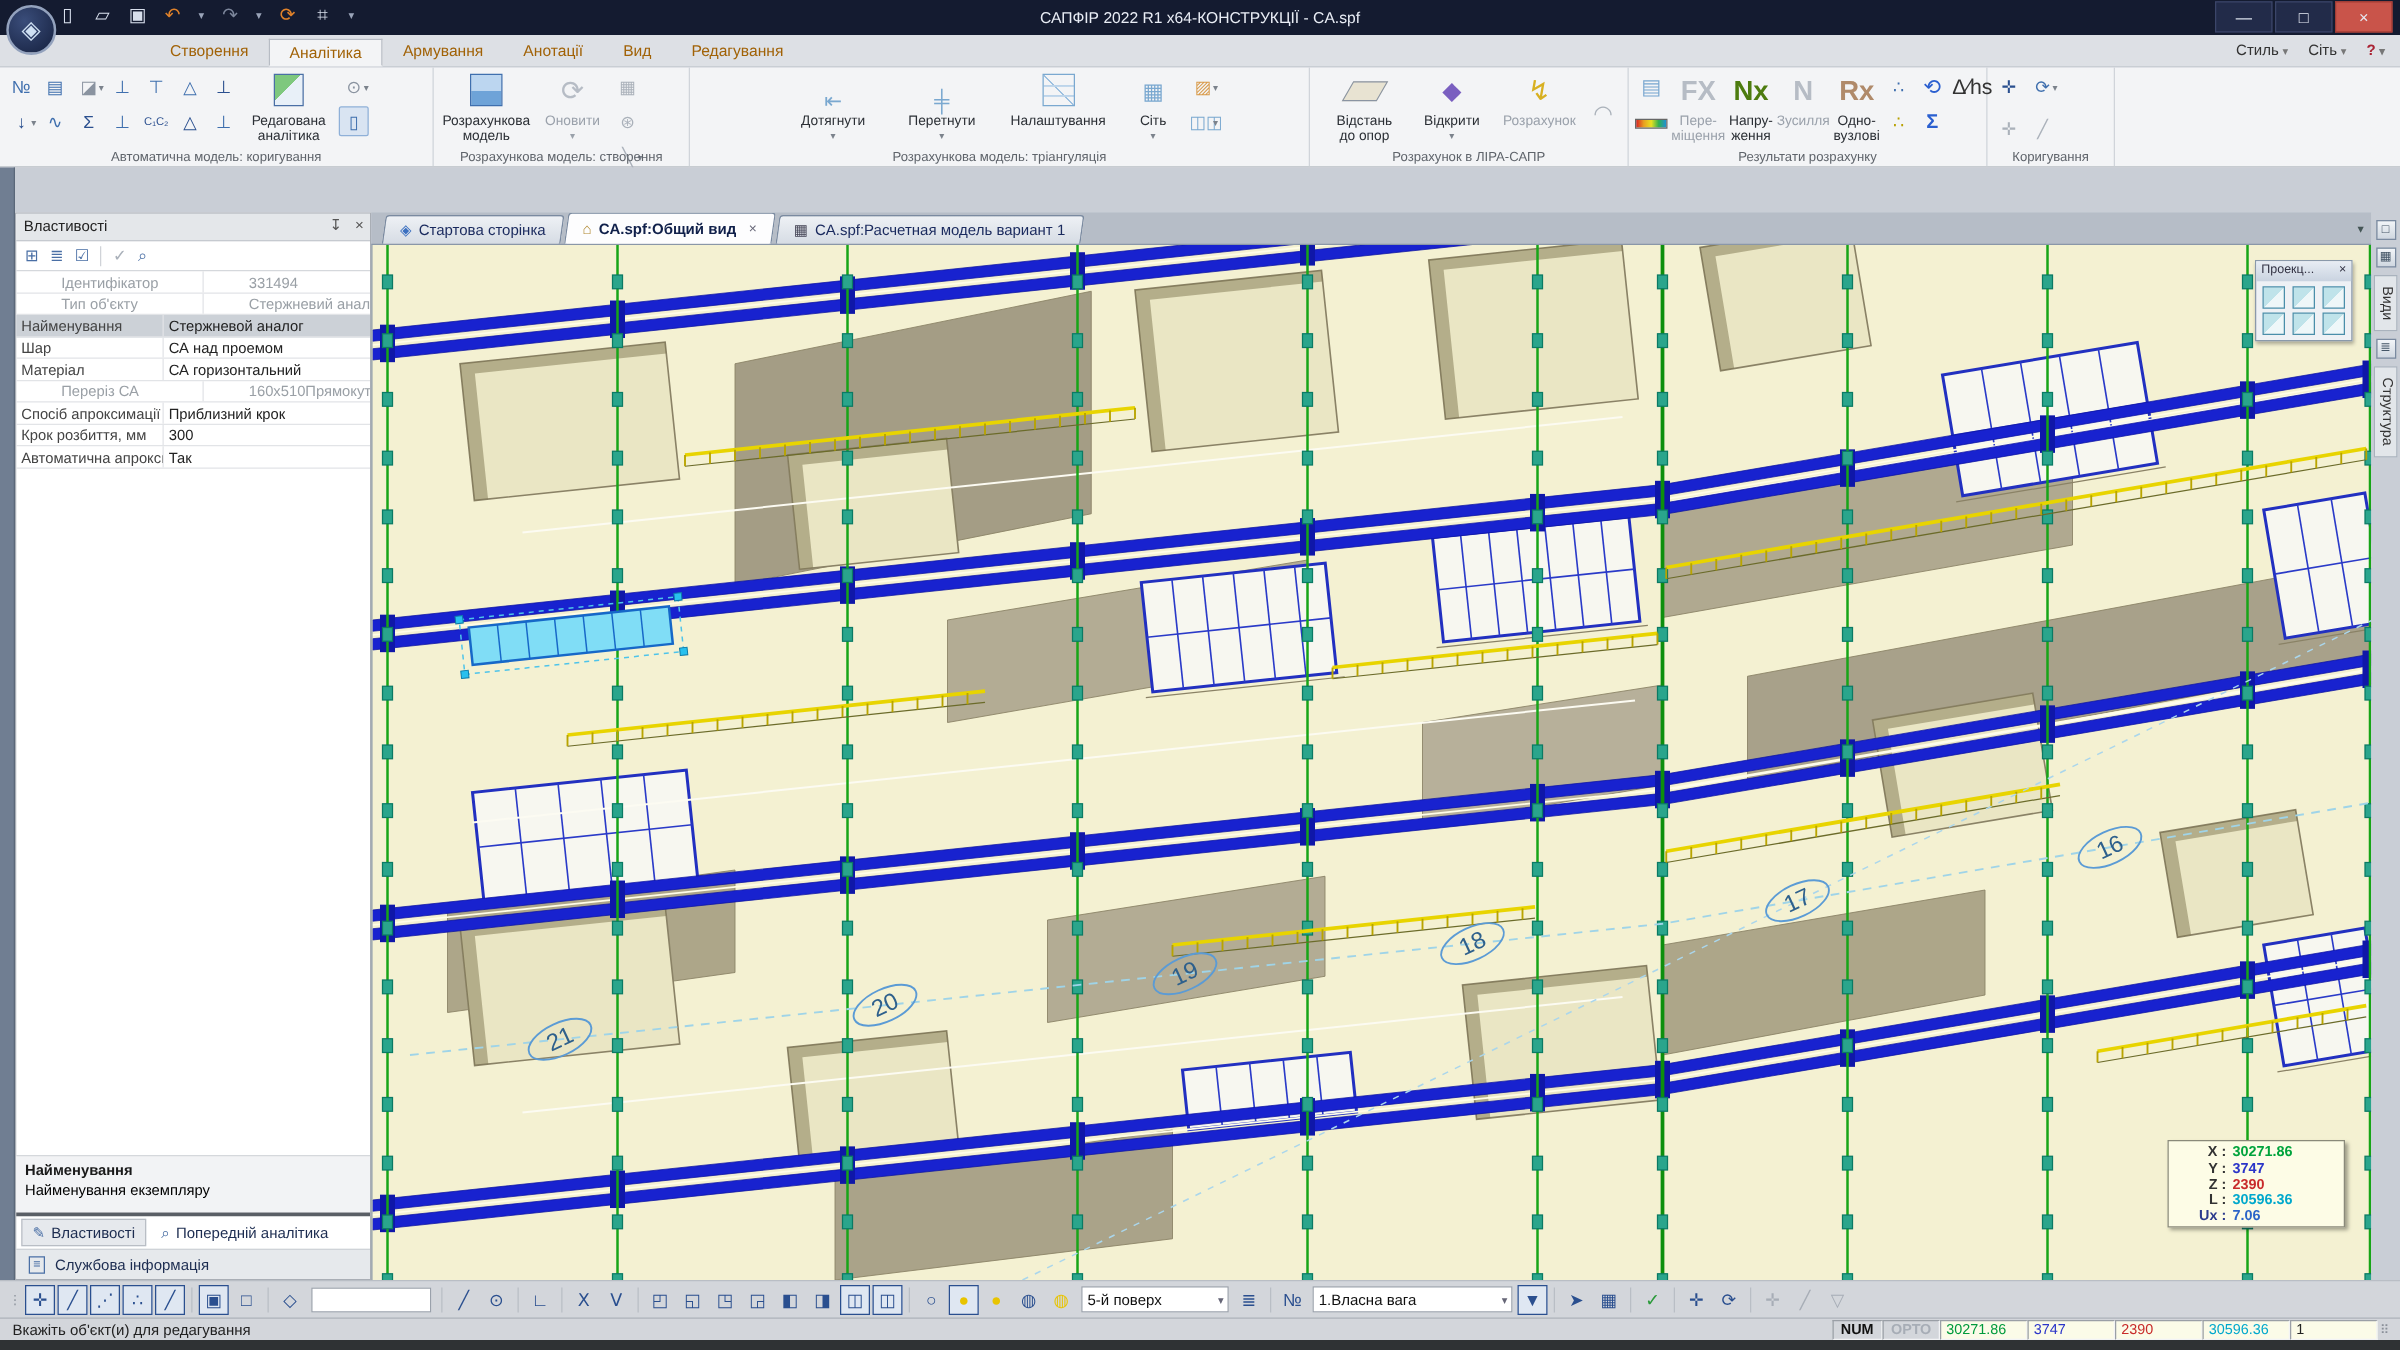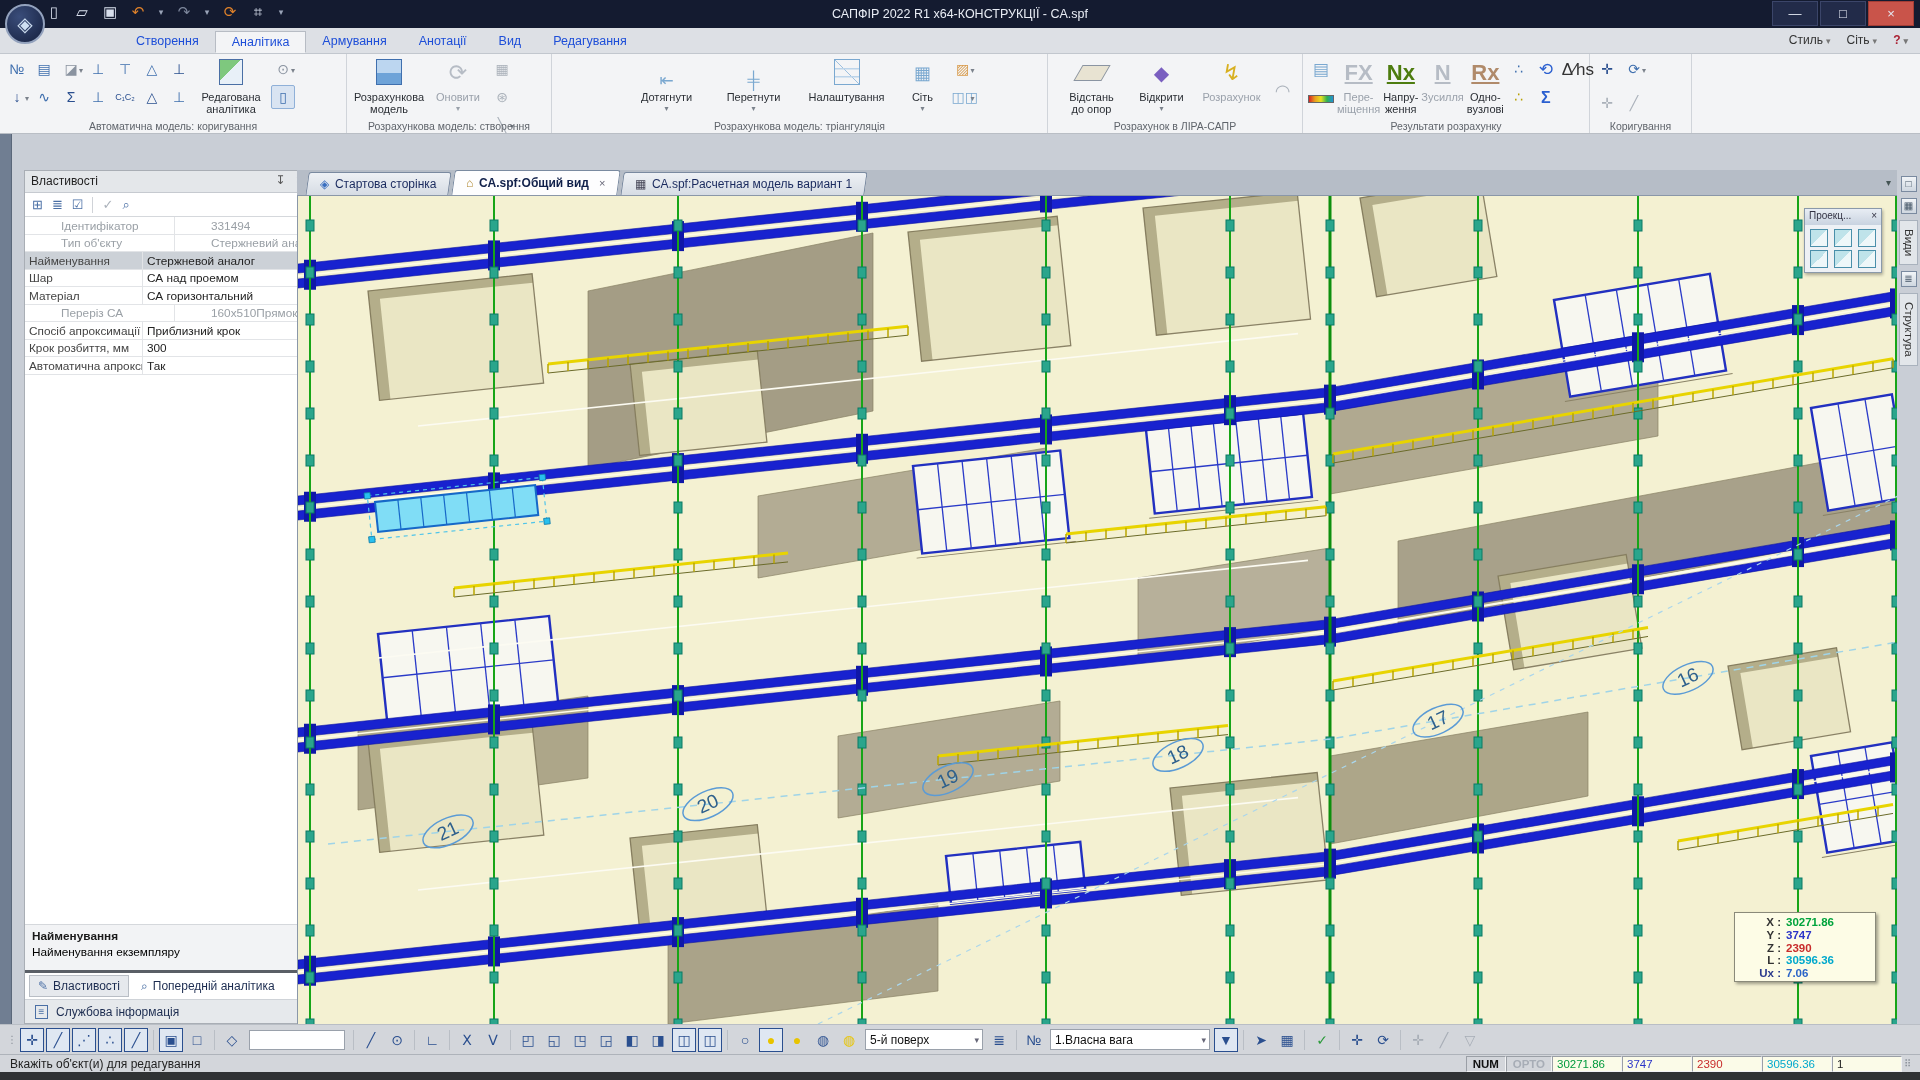--- a/index.html
+++ b/index.html
@@ -20,21 +20,21 @@
      font-size:13px; text-align:center; line-height:23px; }
   .wbtn.close { background:#c9544a; border-color:#a33d35; }
 
   
   #menubar { position:absolute; left:0; top:28px; width:1920px; height:26px; background:#dde0e5;
      border-bottom:1px solid #c2c7ce; }
   #logo { position:absolute; left:5px; top:4px; width:40px; height:40px; border-radius:50%;
      background:radial-gradient(circle at 35% 30%, #3a4d7a, #15203e); border:2px solid #93a2bd;
      color:#cfe0f2; font-size:20px; text-align:center; line-height:37px; z-index:30; }
   #menutabs { position:absolute; left:120px; top:3px; display:flex; }
-  .mtab { padding:3px 16px; font-size:12.5px; color:#1d4ed8; }
+  .mtab { padding:3px 16px; font-size:12.5px; color:#a16207; }
   .mtab.active { background:#f3f4f6; border:1px solid #b7bcc4; border-bottom:1px solid #f3f4f6;
      position:relative; z-index:2; }
   #menuright { position:absolute; right:12px; top:5px; display:flex; gap:16px; font-size:12px; color:#333; }
   #menuright .mr i { font-style:normal; font-size:9px; color:#777; margin-left:3px; }
   #menu-help { color:#a23; font-weight:bold; }
 
   
   #ribbon { position:absolute; left:0; top:54px; width:1920px; height:80px; background:#f3f4f6;
      border-bottom:1px solid #b9bec5; display:flex; }
   .rgroup { position:relative; height:100%; border-right:1px solid #d0d4da; padding:3px 5px 15px 5px; }
@@ -57,29 +57,29 @@
      background:linear-gradient(180deg,#bcd6f0 0 55%, #6ea3d8 55% 100%); border:1.5px solid #3f6fae; }
   .icmesh { display:inline-block; width:26px; height:26px; border:1.5px solid #7aa8d0;
      background:
        linear-gradient(#bcd4ea,#bcd4ea) 0 8px/26px 1.5px no-repeat,
        linear-gradient(#bcd4ea,#bcd4ea) 0 16px/26px 1.5px no-repeat,
        linear-gradient(45deg, transparent 48%, #9cc0e0 48% 52%, transparent 52%);
   }
   .icslab { display:inline-block; width:28px; height:16px; margin-top:6px;
      background:#e8e3d2; border:1.5px solid #8a94a2; transform:skewX(-30deg); }
   .icgem { color:#7a5fc0 !important; }
-  .txticon { font-size:15px; font-weight:bold; color:#8b93a0; line-height:30px;text-decoration:underline; }
+  .txticon { font-size:15px; font-weight:bold; color:#8b93a0; line-height:30px; }
   .colorstrip { display:inline-block; width:26px; height:8px; margin-top:10px;
      background:linear-gradient(90deg,#d82222,#e8a020,#e8e020,#30b050,#2090d8); border:1px solid #666; }
   .ribbon-right { flex:1; }
 
   
   #leftstrip { position:absolute; left:0; top:134px; width:12px; height:890px; background:#707e92;
      border-right:1px solid #5a6779; }
-  #propPanel { position:absolute; left:24px; top:170px; width:285px; height:854px; background:#fff;
+  #propPanel { position:absolute; left:12px; top:170px; width:285px; height:854px; background:#fff;
      border:1px solid #a9aeb5; display:flex; flex-direction:column; }
   #propHeader { height:22px; background:#e4e7ea; border-bottom:1px solid #c6cad0; font-size:12px;
      color:#222; padding:3px 6px; position:relative; }
   #propHeader .hicons { position:absolute; right:5px; top:2px; font-size:12px; color:#555; }
   #propHeader .hicons span { margin-left:7px; }
   #propToolbar { height:24px; border-bottom:1px solid #d5d8dc; display:flex; align-items:center;
      gap:9px; padding:0 7px; font-size:13px; color:#4a6fa5; }
   #propToolbar .tsep { width:1px; height:16px; background:#d0d3d8; }
   #propToolbar .gray { color:#aab1ba; }
   .prow { display:flex; height:17.5px; border-bottom:1px solid #e2e4e7; font-size:11.8px; }

